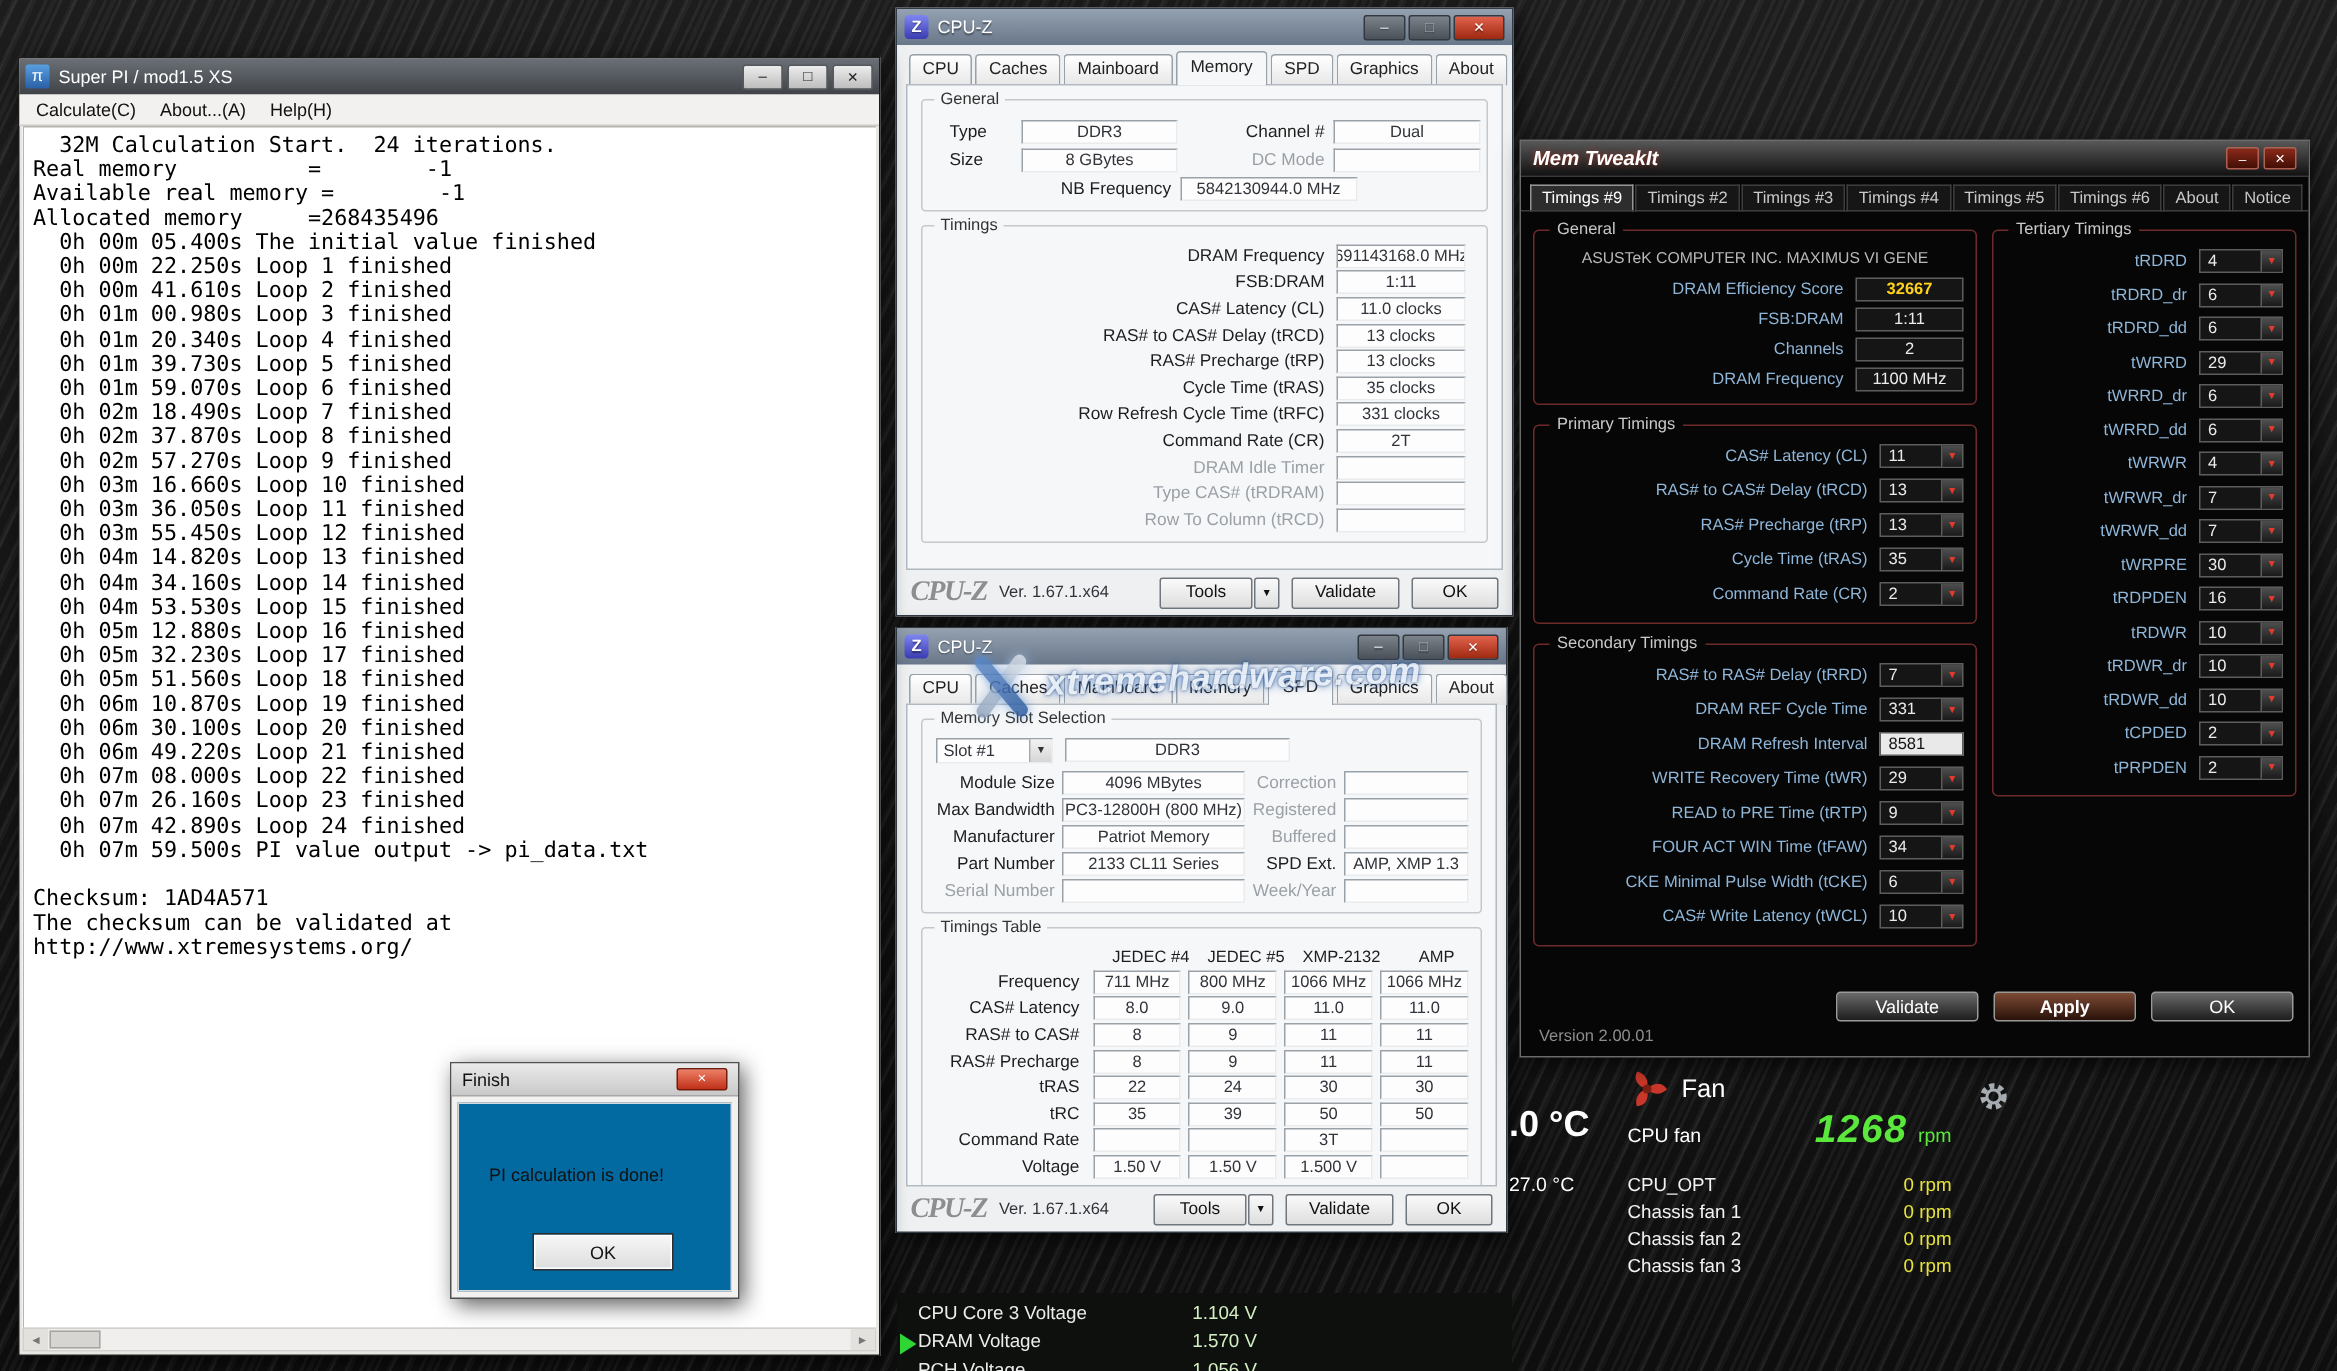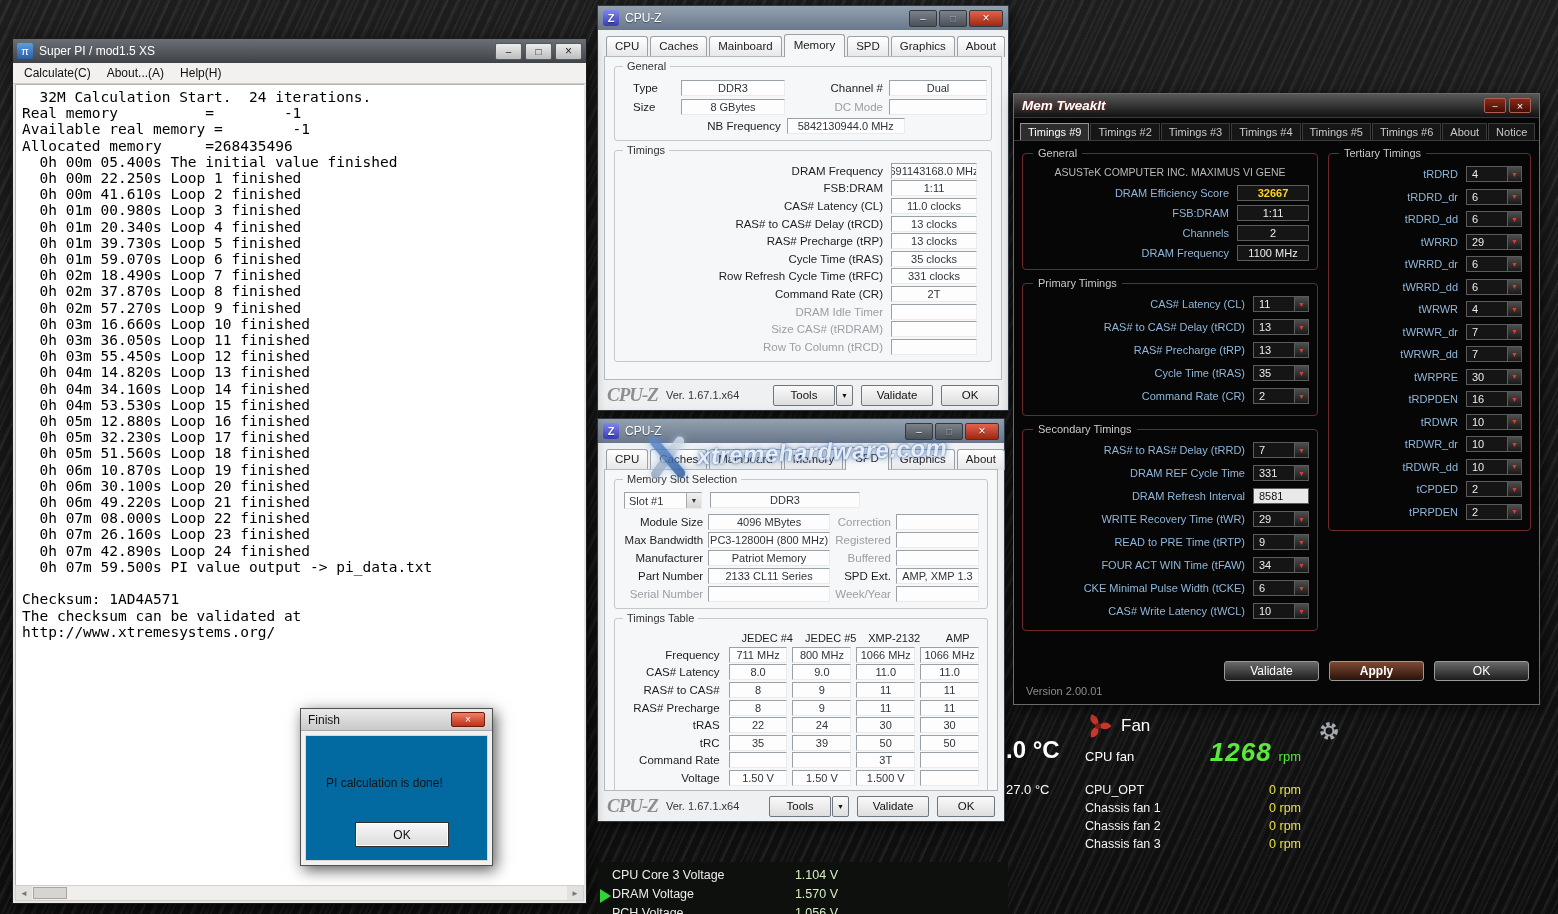--- a/index.html
+++ b/index.html
@@ -583,21 +583,21 @@
           </div>
             <div class="tm-row">
             <span class="cz-lbl tm-lbl">Command Rate (CR)</span>
             <span class="cz-box tm-box">2T</span>
           </div>
             <div class="tm-row dim">
             <span class="cz-lbl tm-lbl">DRAM Idle Timer</span>
             <span class="cz-box tm-box"></span>
           </div>
             <div class="tm-row dim">
-            <span class="cz-lbl tm-lbl">Size CAS# (tRDRAM)</span>
+            <span class="cz-lbl tm-lbl">Type CAS# (tRDRAM)</span>
             <span class="cz-box tm-box"></span>
           </div>
             <div class="tm-row dim">
             <span class="cz-lbl tm-lbl">Row To Column (tRCD)</span>
             <span class="cz-box tm-box"></span>
           </div>
           </div>
       </div>
     </div>
     <div class="cz-footer">

